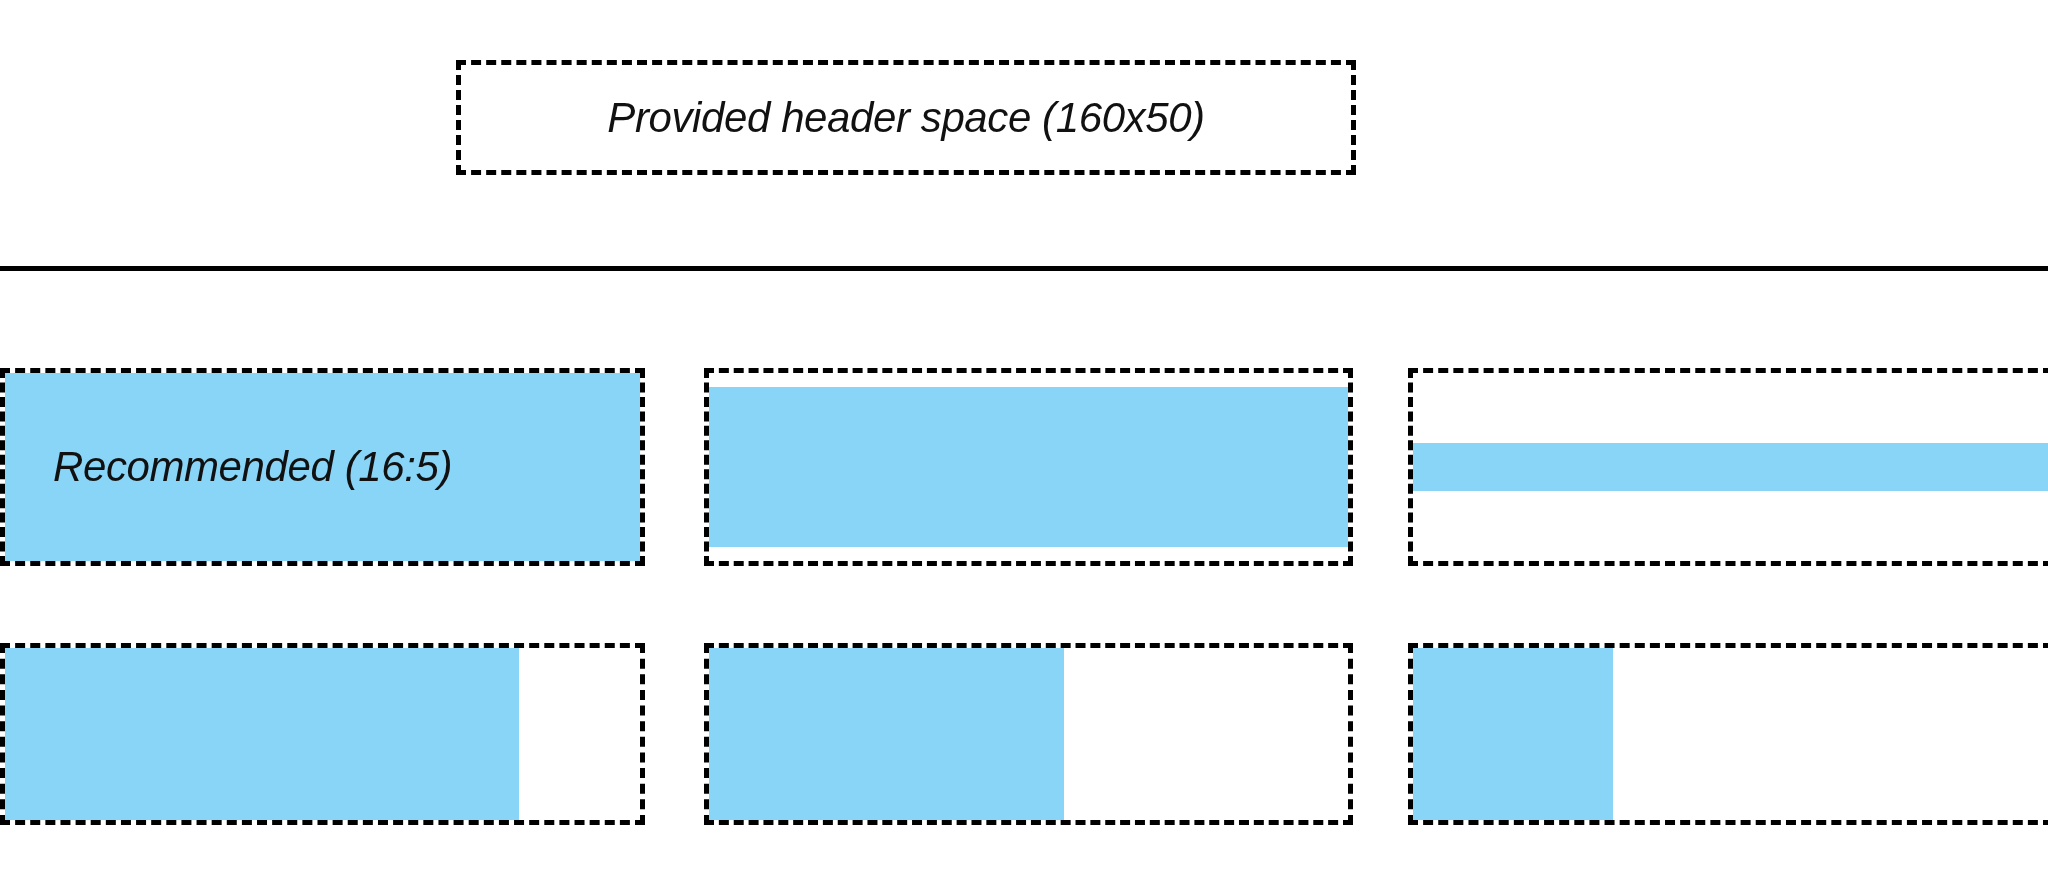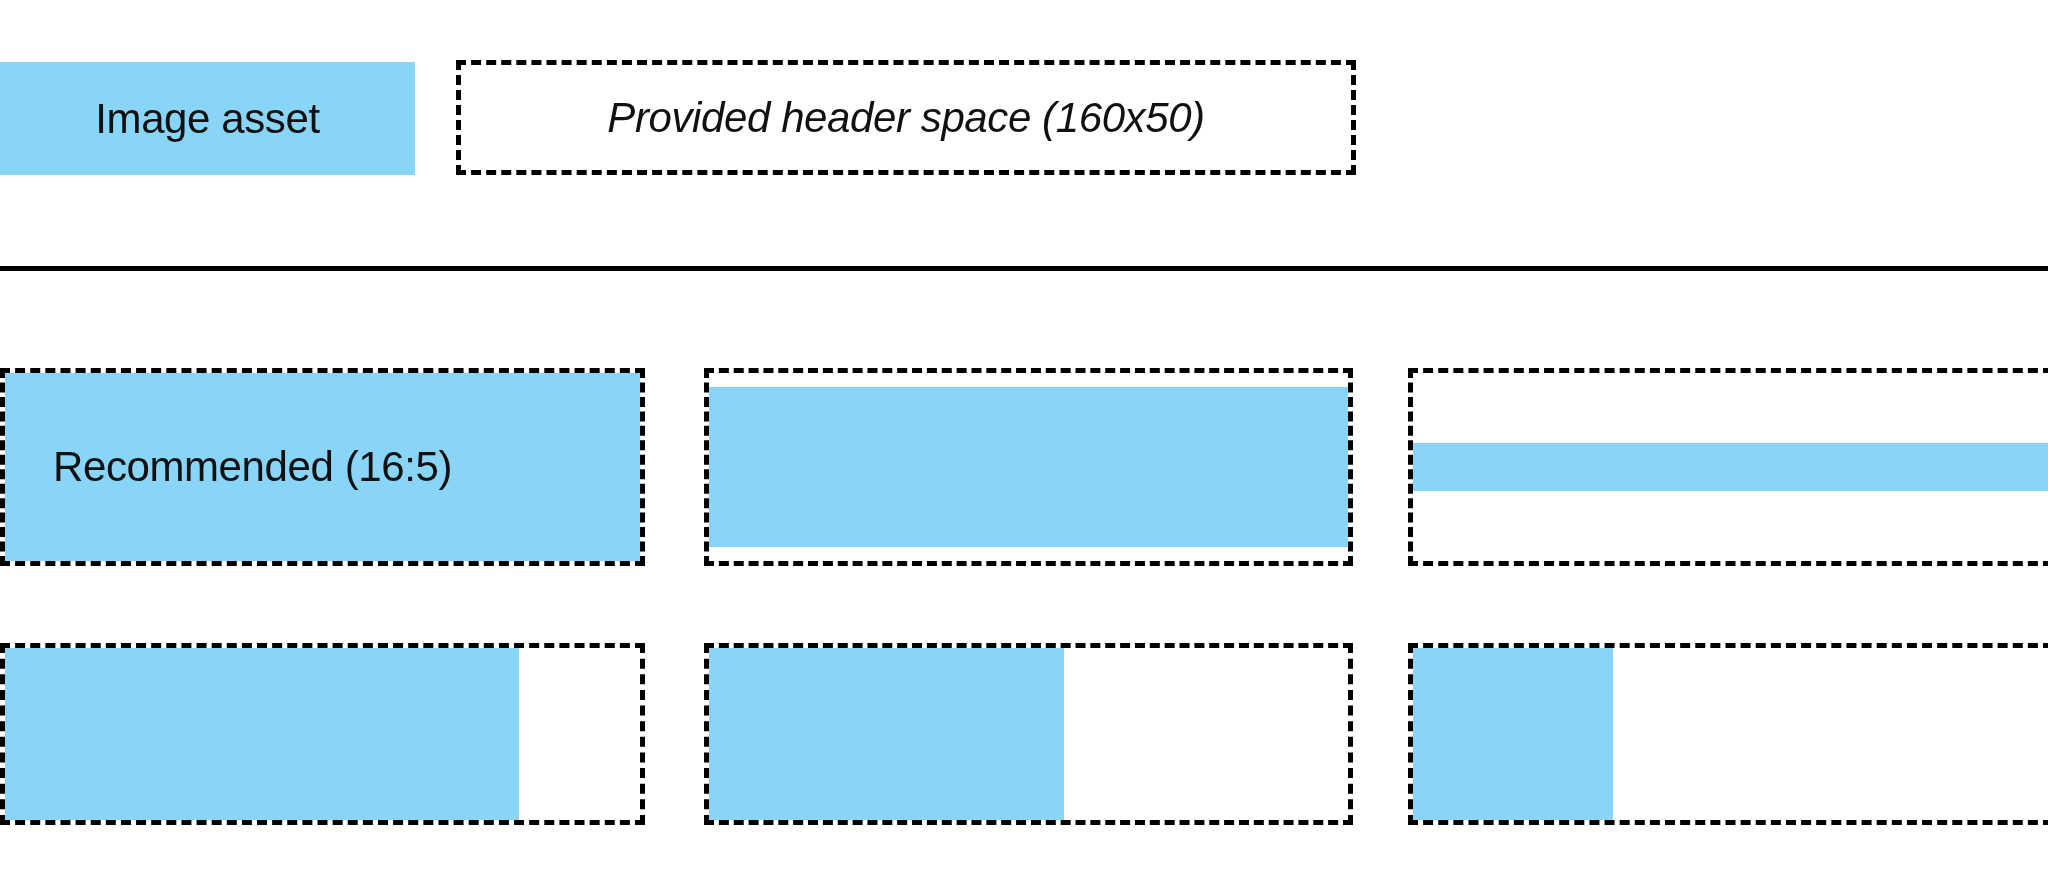--- a/index.html
+++ b/index.html
@@ -96,20 +96,21 @@
   .ratio-row.row-2 { top: 643px; height: 182px; }
 
   .ratio-cell {
     position: absolute;
     top: 0;
     height: 100%;
     box-sizing: border-box;
     border: 5px dashed #000000;
     background: #ffffff;
     overflow: hidden;
+    font-style: italic;
   }
 
   
   .col-1 { left: 0px;    width: 645px; }
   .col-2 { left: 704px;  width: 649px; }
   .col-3 { left: 1408px; width: 645px; }
 
   .fill {
     position: absolute;
     background: #88d5f7;
@@ -142,23 +143,20 @@
     box-sizing: border-box;
   }
 </style>
 </head>
 <body>
 
 <div class="stage">
 
   <div class="legend-row">
 
-    <div class="legend-swatch">
-      <span class="legend-swatch-label">Image asset</span>
-    </div>
 
     <div class="legend-dashed">
       <span class="legend-dashed-label">Provided header space (160x50)</span>
     </div>
 
   </div>
 
   <div class="divider"></div>
 
   <div class="ratio-row row-1">

